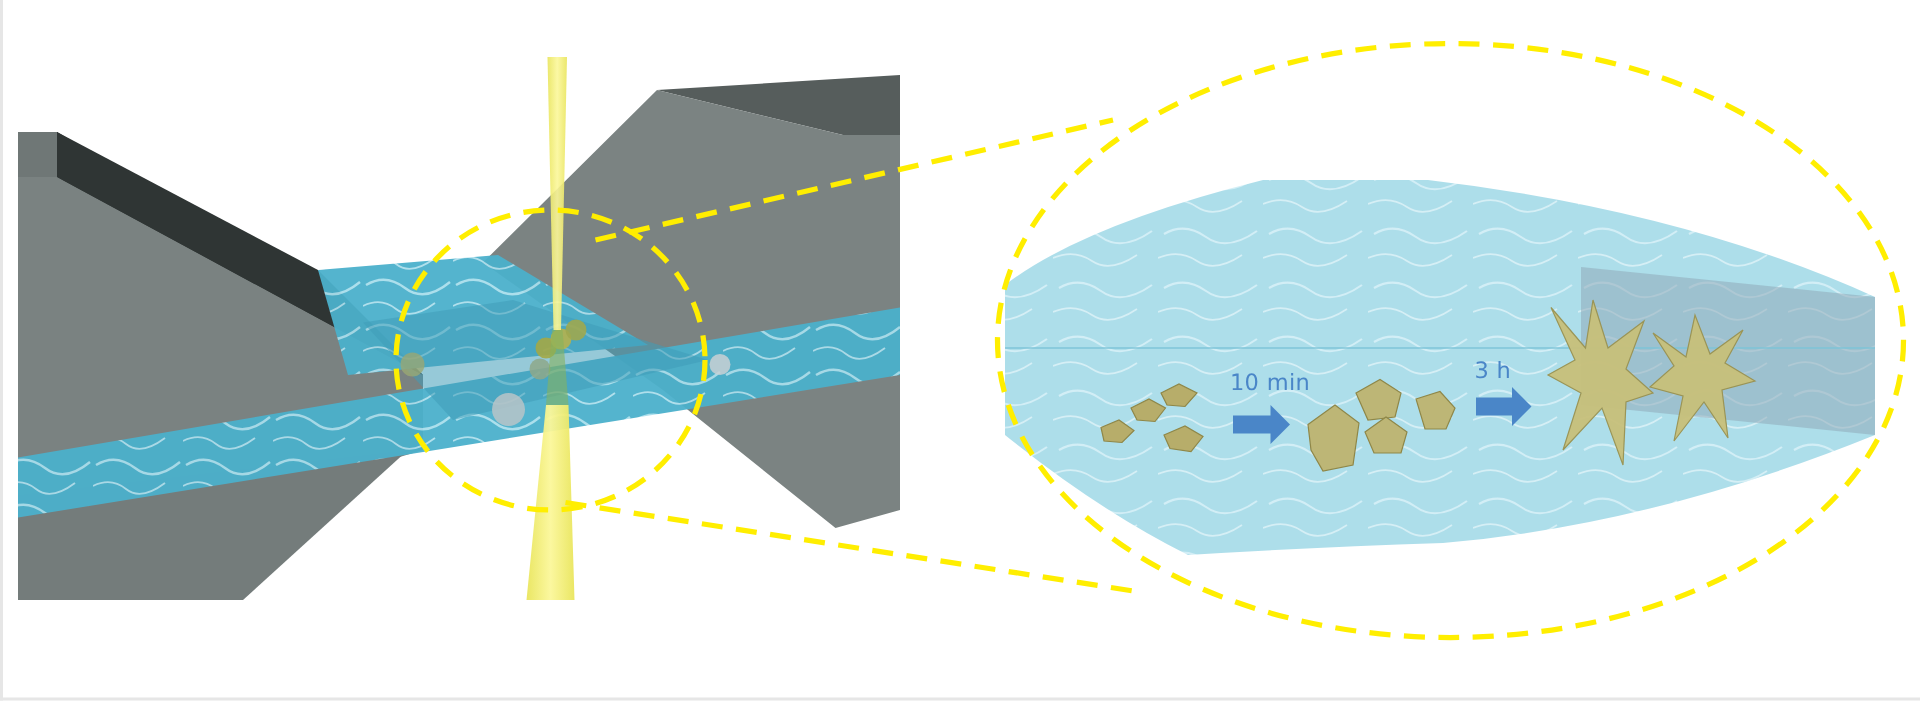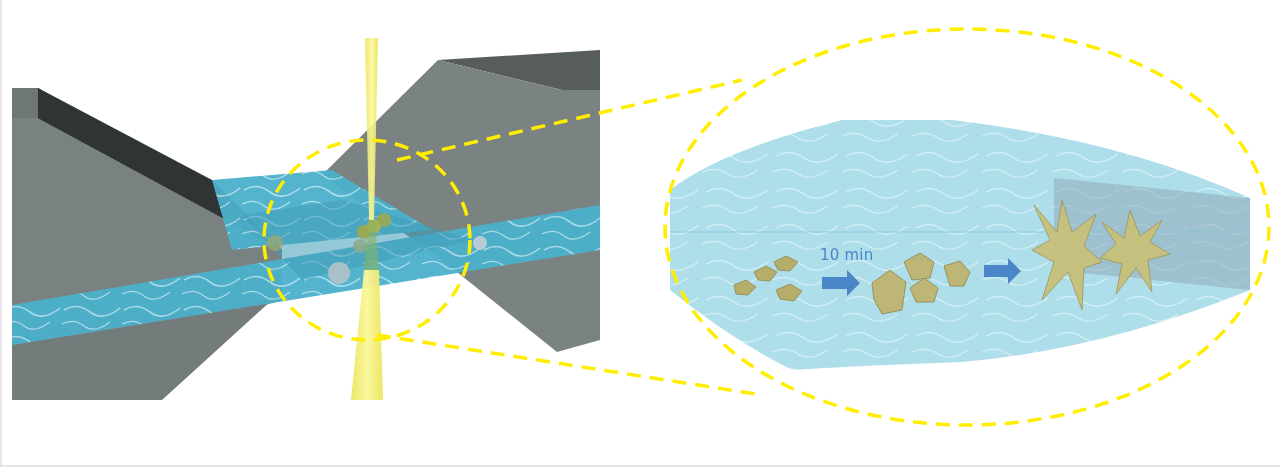--- a/index.html
+++ b/index.html
@@ -99,14 +99,14 @@
       <g fill="#c8c07a" stroke="#9a9250" stroke-width="0.8" opacity="0.95">
         <polygon points="1032,205 1048,240 1030,250 1052,262 1040,300 1066,272 1080,310 1082,268 1100,262 1082,246 1094,214 1070,232 1060,200 1055,232"></polygon>
         <polygon points="1100,222 1114,244 1098,258 1120,264 1114,294 1134,268 1150,292 1146,260 1168,254 1148,242 1160,220 1138,236 1128,210 1122,238"></polygon>
       </g>
 
       <ellipse cx="965" cy="227" rx="302" ry="198" fill="none" stroke="#ffee00" stroke-width="3.5" stroke-dasharray="14,9"></ellipse>
     </g>
   </svg>
 
   <div class="label" style="left:818px; top:246px;">10 min</div>
-  <div class="label" style="left:981px; top:238px;margin-top:25px;">3 h</div>
+  <div class="label" style="left:981px; top:238px;">3 h</div>
 </div>
 
 </body></html>

